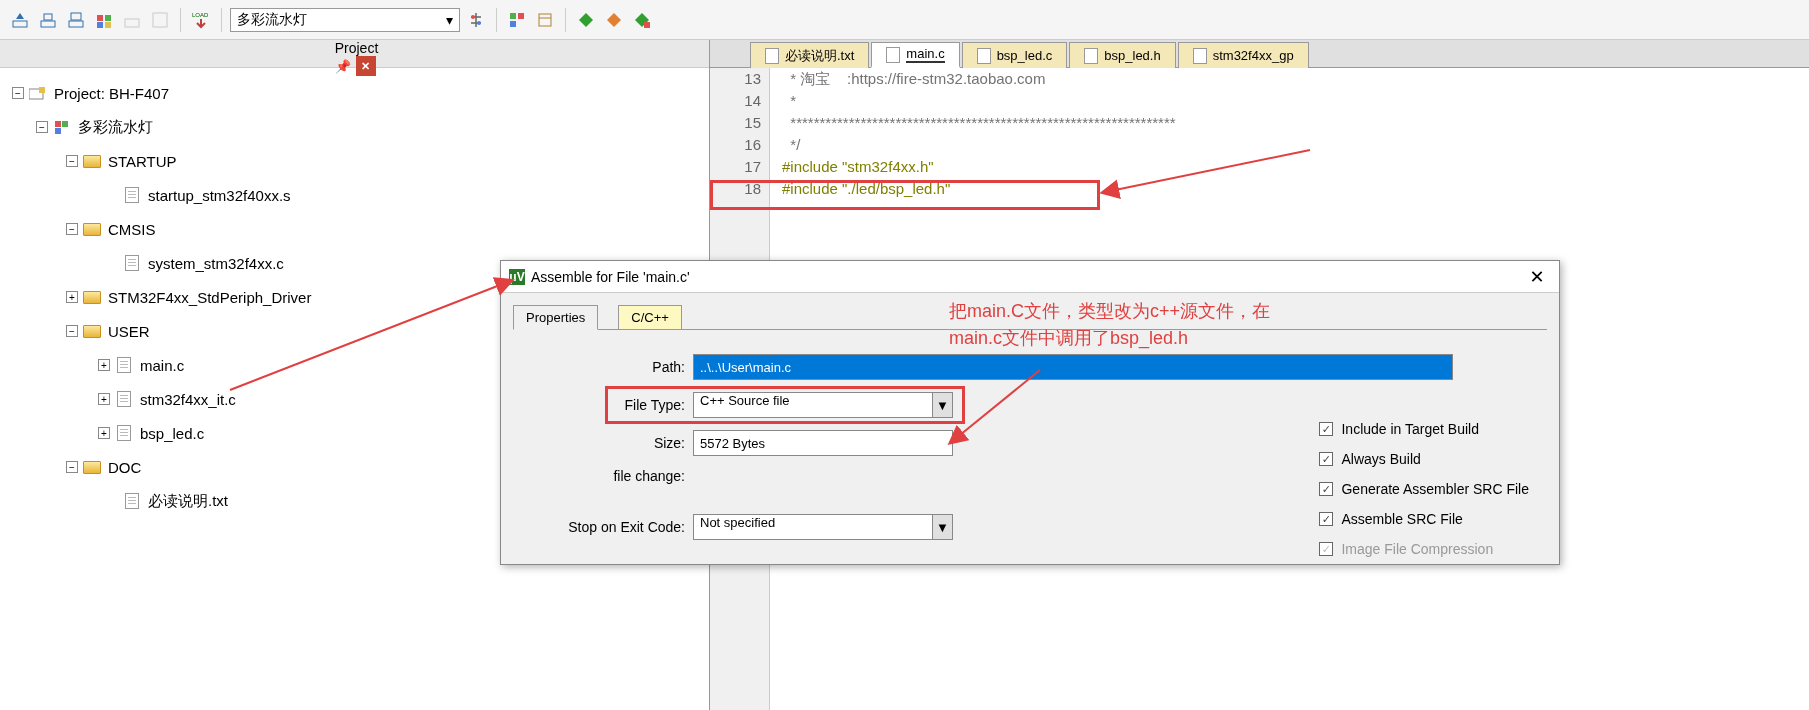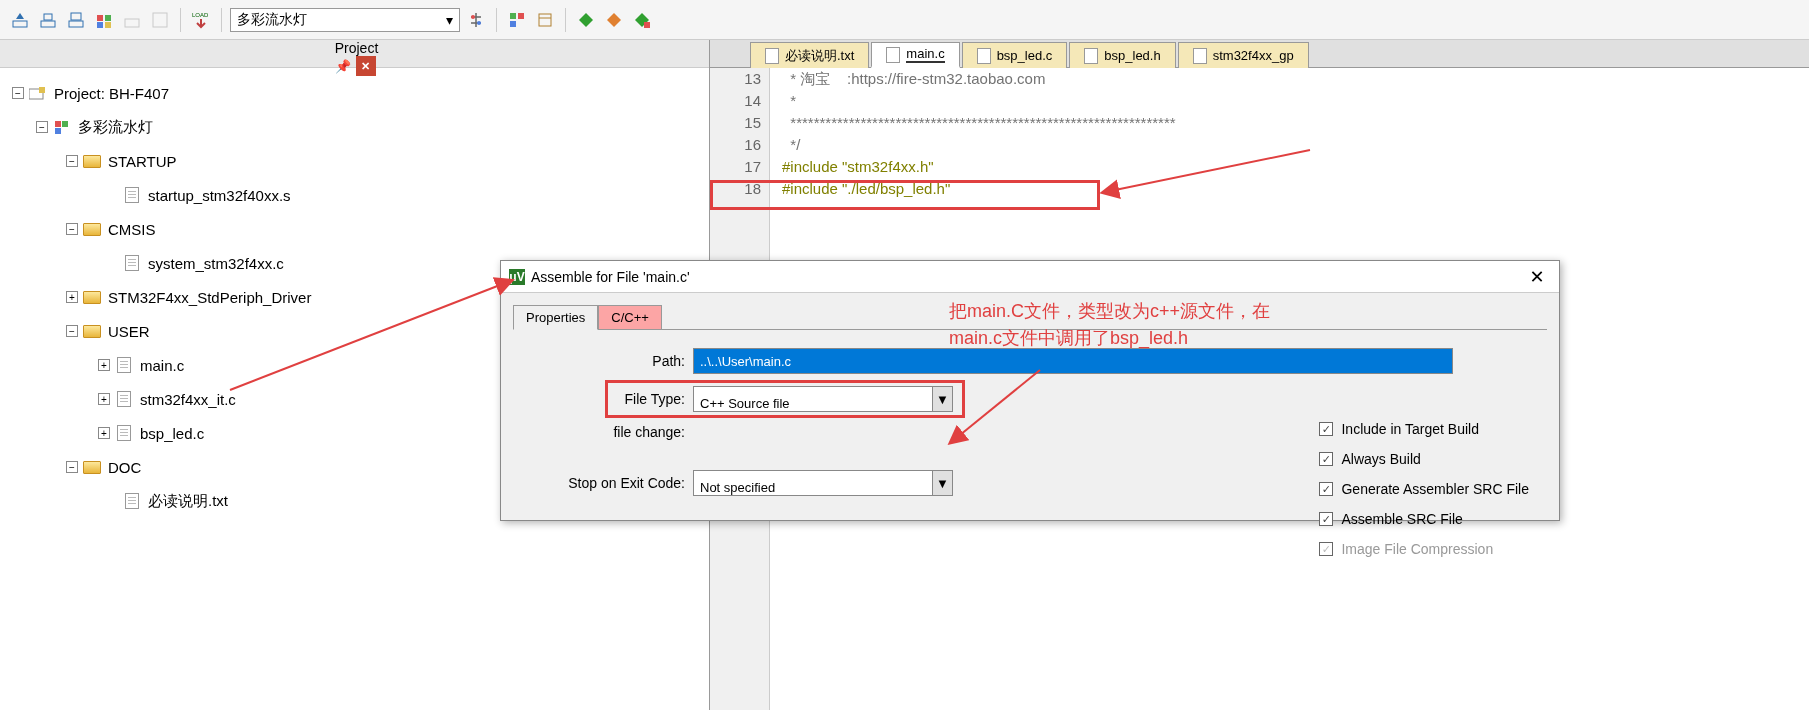--- a/index.html
+++ b/index.html
@@ -44,30 +44,30 @@
 .code-lines div { height: 22px; line-height: 22px; white-space: pre; }
 .comment { color: #737373; }
 .preproc { color: #808000; }
 .highlight-box { border: 3px solid #e04040; position: absolute; }
 
 .dialog { position: absolute; left: 500px; top: 260px; width: 1060px; background: #f0f0f0; border: 1px solid #888; box-shadow: 2px 2px 8px rgba(0,0,0,0.3); }
 .dlg-title { height: 32px; display: flex; align-items: center; justify-content: space-between; padding: 0 8px; background: #fff; border-bottom: 1px solid #ccc; }
 .dlg-title-text { display: flex; align-items: center; gap: 6px; font-size: 14px; }
 .dlg-close { width: 28px; height: 28px; display: flex; align-items: center; justify-content: center; font-size: 18px; cursor: pointer; }
 .dlg-body { padding: 12px; }
-.dlg-tabs { display: flex; border-bottom: 1px solid #999; margin-bottom: 18px; }
-.dlg-tab { padding: 4px 12px; border: 1px solid #999; background: #fca5a5; font-family: "MS Sans Serif", sans-serif; font-size: 13px; cursor: pointer; margin-bottom: -1px; }
+.dlg-tabs { display: flex; border-bottom: 1px solid #999; margin-bottom: 24px; gap: 20px; }
+.dlg-tab { padding: 4px 12px; border: 1px solid #999; background: #fef9c3; font-family: "MS Sans Serif", sans-serif; font-size: 13px; cursor: pointer; margin-bottom: -1px; }
 .dlg-tab.active { background: #f0f0f0; border-bottom: 1px solid #f0f0f0; }
 
 .form-row { display: flex; align-items: center; margin-bottom: 12px; }
 .form-label { width: 180px; text-align: right; padding-right: 8px; font-size: 14px; }
 .form-input { flex: 0 0 260px; height: 26px; border: 1px solid #888; background: #fff; padding: 0 6px; font-size: 13px; display: flex; align-items: center; }
 .form-input.wide { flex: 0 0 760px; }
 .form-input.selected { background: #0078d7; color: #fff; }
-.form-combo { flex: 0 0 260px; height: 26px; border: 1px solid #888; background: #fff; display: flex; align-items: flex-end; justify-content: space-between; padding-left: 6px; }
+.form-combo { flex: 0 0 260px; height: 26px; border: 1px solid #888; background: #fff; display: flex; align-items: flex-start; justify-content: space-between; padding-left: 6px; }
 .combo-arrow { width: 20px; height: 24px; background: #e0e0e0; border-left: 1px solid #888; display: flex; align-items: center; justify-content: center; }
 
 .checkboxes { position: absolute; right: 30px; top: 160px; }
 .chk-row { display: flex; align-items: center; gap: 8px; margin-bottom: 14px; font-size: 14px; }
 .chk-box { width: 14px; height: 14px; border: 1px solid #666; background: #fff; display: flex; align-items: center; justify-content: center; font-size: 11px; color: #444; }
 .chk-row.disabled { color: #999; }
 .chk-row.disabled .chk-box { color: #bbb; }
 
 .annotation { position: absolute; color: #e04040; font-size: 18px; line-height: 1.5; }
 .arrow-svg { position: absolute; pointer-events: none; }
@@ -347,20 +347,24 @@
           <span>..\..\User\main.c</span>
         </div>
     </div>
     <div class="form-row" style="position:relative">
       <div class="form-label">File Type:</div>
       <div class="form-combo">
         <span>C++ Source file</span>
         <span class="combo-arrow">▼</span>
       </div>
       <div class="highlight-box" style="left:92px;top:-6px;width:360px;height:38px"></div>
+    </div>
+    <div class="form-row">
+      <div class="form-label">Size:</div>
+      <div class="form-input">5572 Bytes</div>
     </div>
     <div class="form-row">
       <div class="form-label">file change:</div>
     </div>
     <div class="form-row" style="margin-top:30px">
       <div class="form-label">Stop on Exit Code:</div>
       <div class="form-combo">
         <span>Not specified</span>
         <span class="combo-arrow">▼</span>
       </div>

